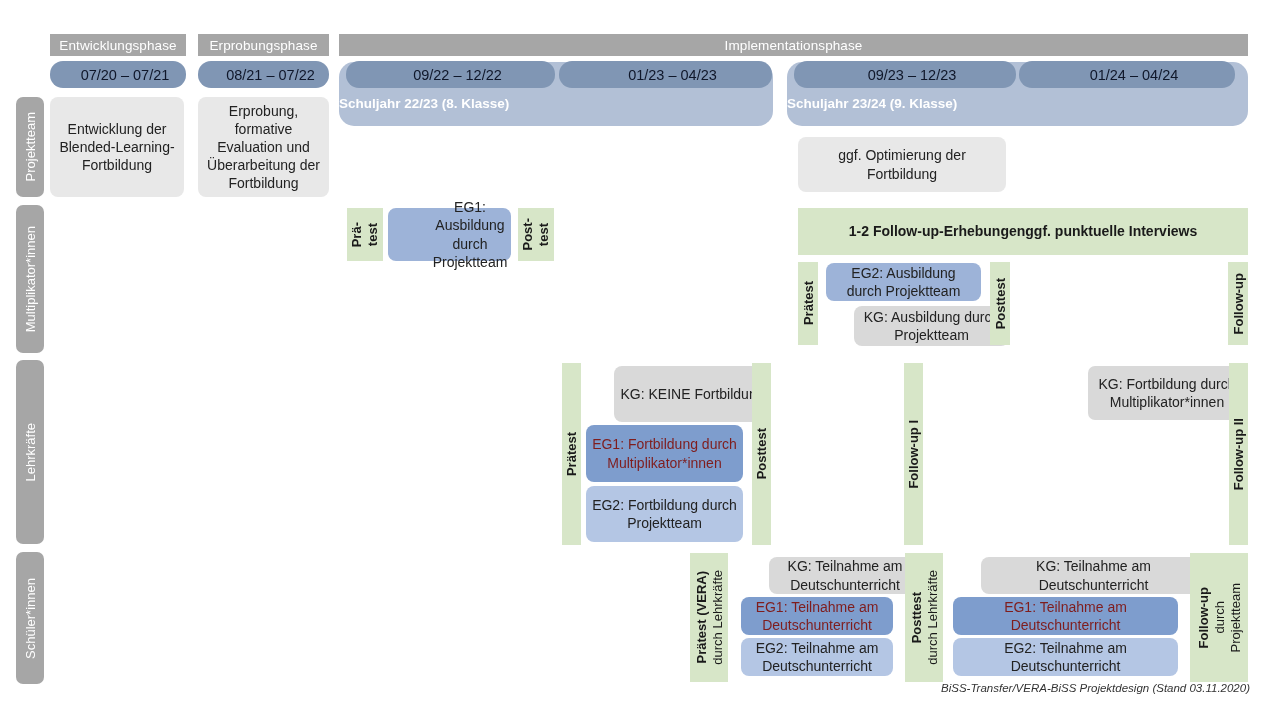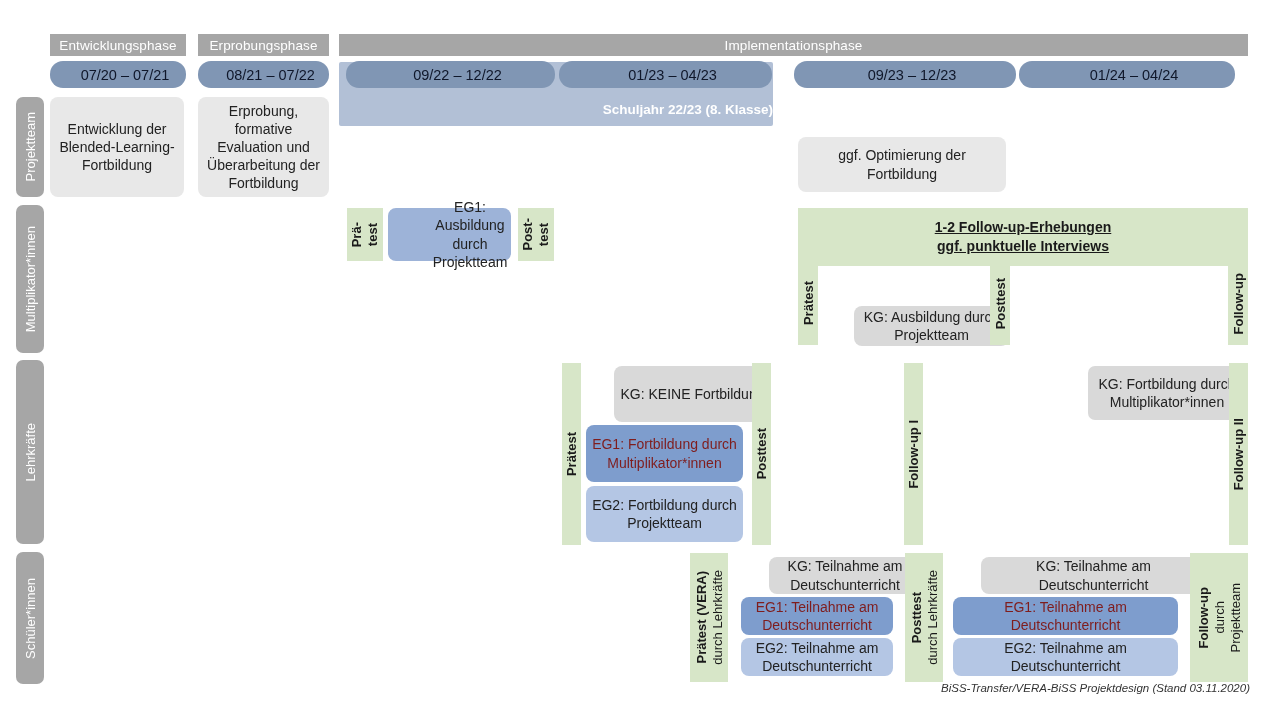--- a/index.html
+++ b/index.html
@@ -42,28 +42,28 @@
     border-radius: 13px;
     display: flex;
     align-items: center;
     justify-content: center;
     padding-left: 14px;
   }
 
   
   .year-band {
     background: #b2c0d6;
-    border-radius: 2px;
+    border-radius: 15px;
     color: #ffffff;
     font-size: 13.5px;
     font-weight: bold;
     display: flex;
     align-items: flex-end;
-    justify-content: flex-end;
-    padding-bottom: 9px;
+    justify-content: flex-start;
+    padding-bottom: 15px;
   }
 
   
   .role-label {
     background: #a6a6a6;
     border-radius: 7px;
     color: #ffffff;
     font-size: 13px;
     display: flex;
     align-items: center;
@@ -151,20 +151,23 @@
   <div class="abs phase-bar" style="left:190px; top:34px; width:131px; height:22px;">
     <span>Erprobungsphase</span>
   </div>
   <div class="abs phase-bar" style="left:331px; top:34px; width:909px; height:22px;">
     <span>Implementationsphase</span>
   </div>
 
   <div class="abs year-band" style="left:331px; top:62px; width:434px; height:64px;">
     <span>Schuljahr 22/23 (8. Klasse)</span>
   </div>
+  <div class="abs year-band" style="left:779px; top:62px; width:461px; height:64px;">
+    <span>Schuljahr 23/24 (9. Klasse)</span>
+  </div>
 
   <div class="abs date-chip" style="left:42px; top:61px; width:136px; height:27px;">
     <span>07/20 – 07/21</span>
   </div>
   <div class="abs date-chip" style="left:190px; top:61px; width:131px; height:27px;">
     <span>08/21 – 07/22</span>
   </div>
   <div class="abs date-chip" style="left:338px; top:61px; width:209px; height:27px;">
     <span>09/22 – 12/22</span>
   </div>
@@ -208,27 +211,30 @@
 
   <div class="abs box blue-mid" style="left:380px; top:208px; width:123px; height:53px;padding-left:47px;">
     <span>EG1: Ausbildung durch Projektteam</span>
   </div>
 
   <div class="abs green-strip multiline two-line" style="left:510px; top:208px; width:36px; height:53px;">
     <span class="vtext">test</span>
     <span class="vtext">Post-</span>
   </div>
 
-  <div class="abs green-band" style="left:790px; top:208px; width:450px; height:58px; flex-direction:column;text-decoration:underline;">
+  <div class="abs green-band" style="left:790px; top:208px; width:450px; height:47px; ">
     <span>1-2 Follow-up-Erhebungen</span>
     <span>ggf. punktuelle Interviews</span>
   </div>
 
   <div class="abs green-strip" style="left:790px; top:262px; width:20px; height:83px;">
     <span class="vtext">Prätest</span>
+  </div>
+  <div class="abs box blue-mid" style="left:818px; top:263px; width:155px; height:38px;">
+    <span>EG2: Ausbildung durch Projektteam</span>
   </div>
   <div class="abs box grey-dark" style="left:818px; top:306px; width:155px; height:40px;">
     <span>KG: Ausbildung durch Projektteam</span>
   </div>
   <div class="abs green-strip" style="left:982px; top:262px; width:20px; height:83px;">
     <span class="vtext">Posttest</span>
   </div>
   <div class="abs green-strip" style="left:1220px; top:262px; width:20px; height:83px;">
     <span class="vtext">Follow-up</span>
   </div>

